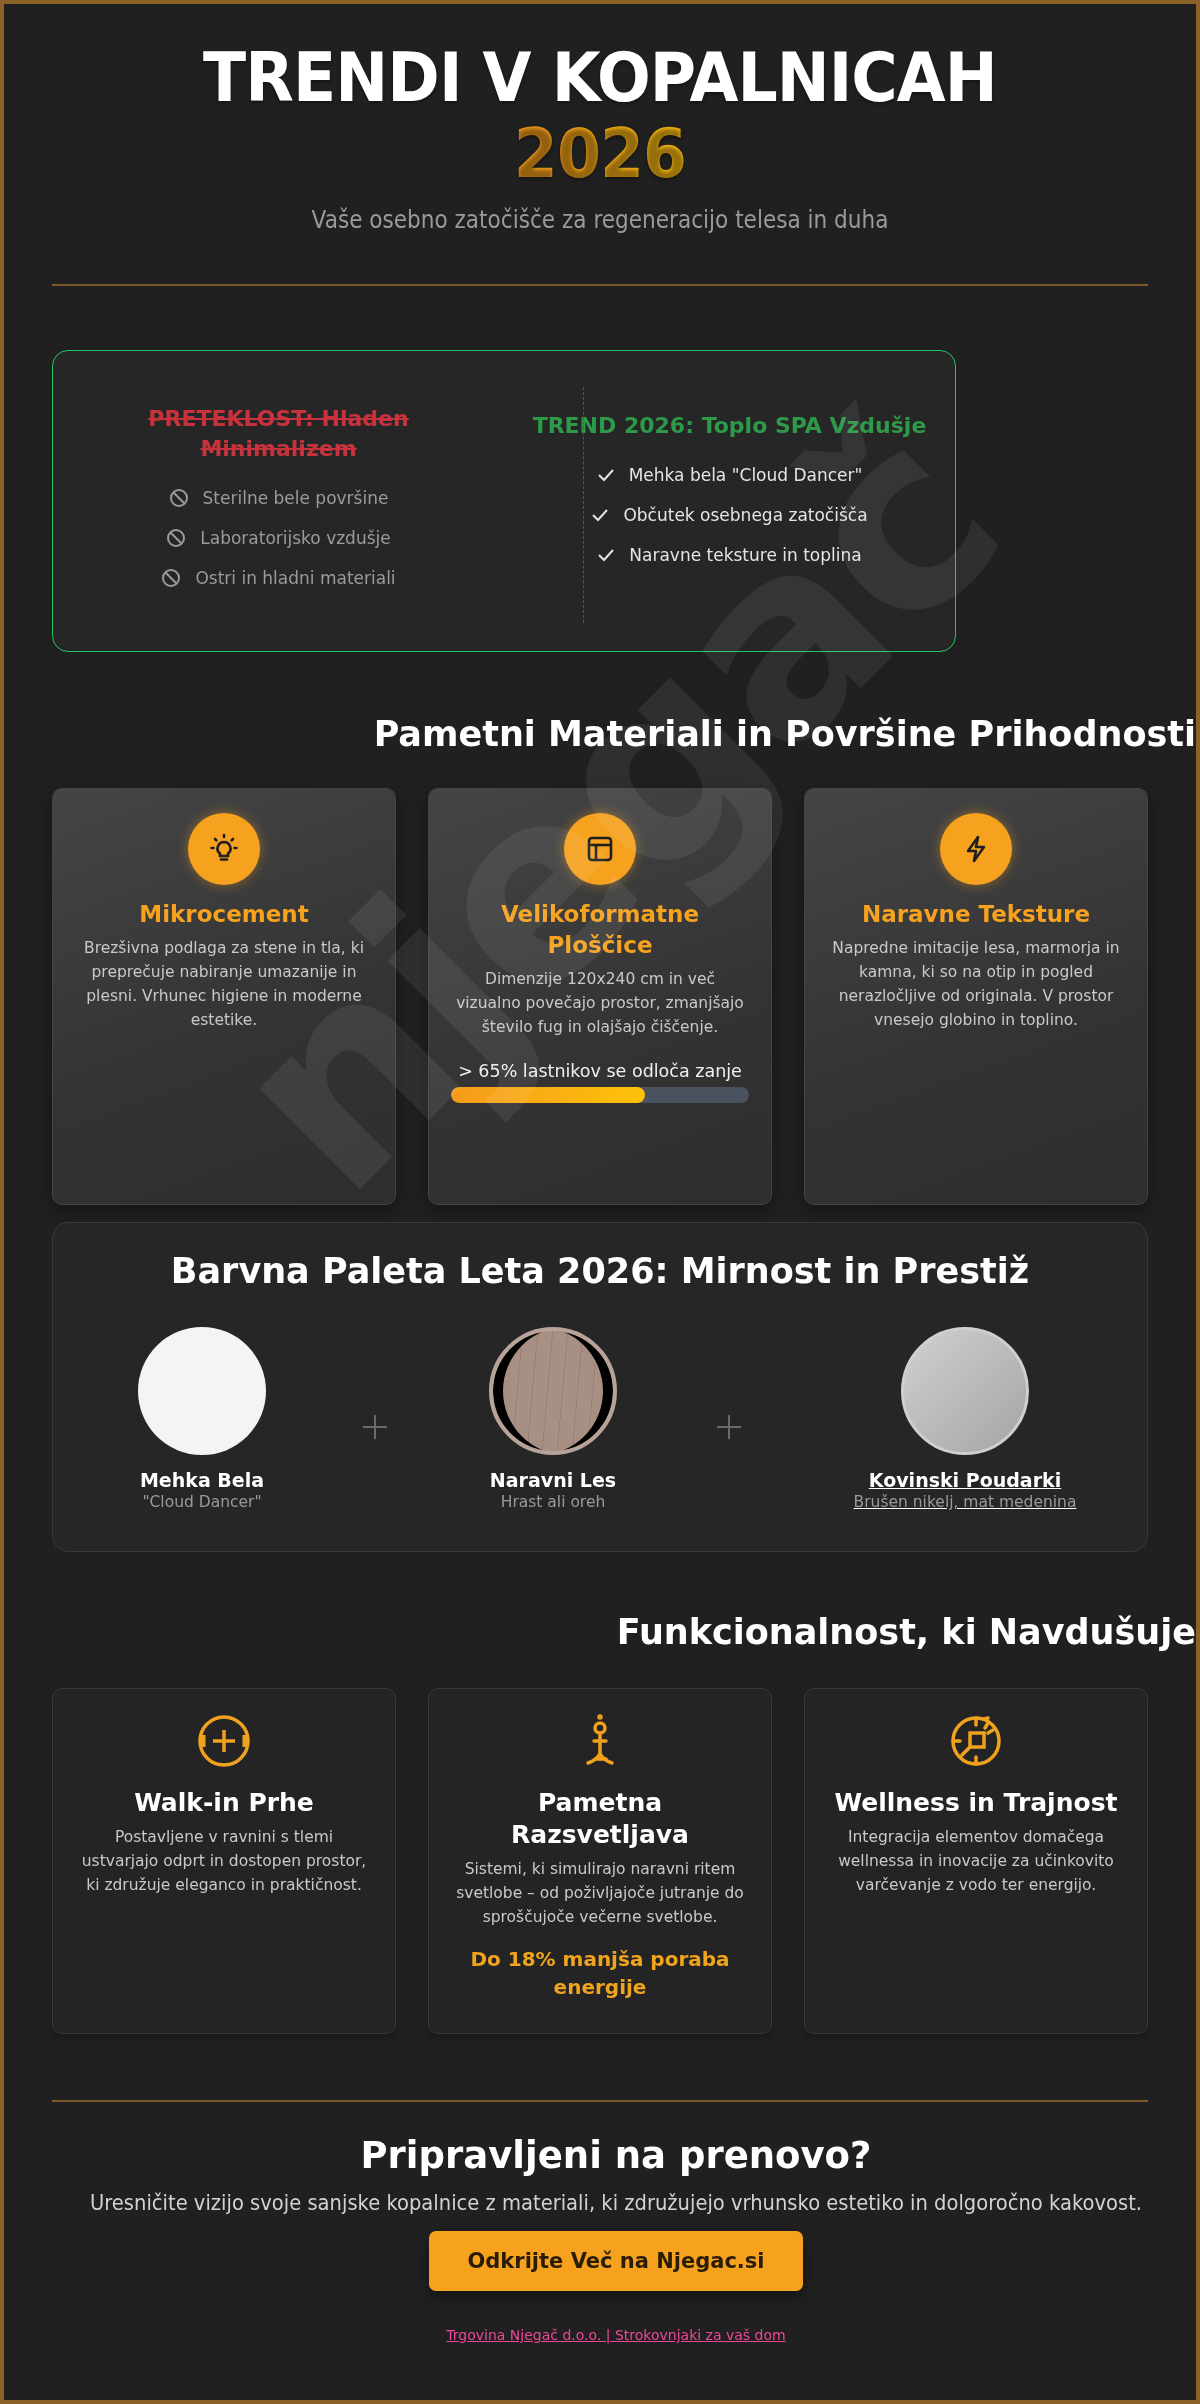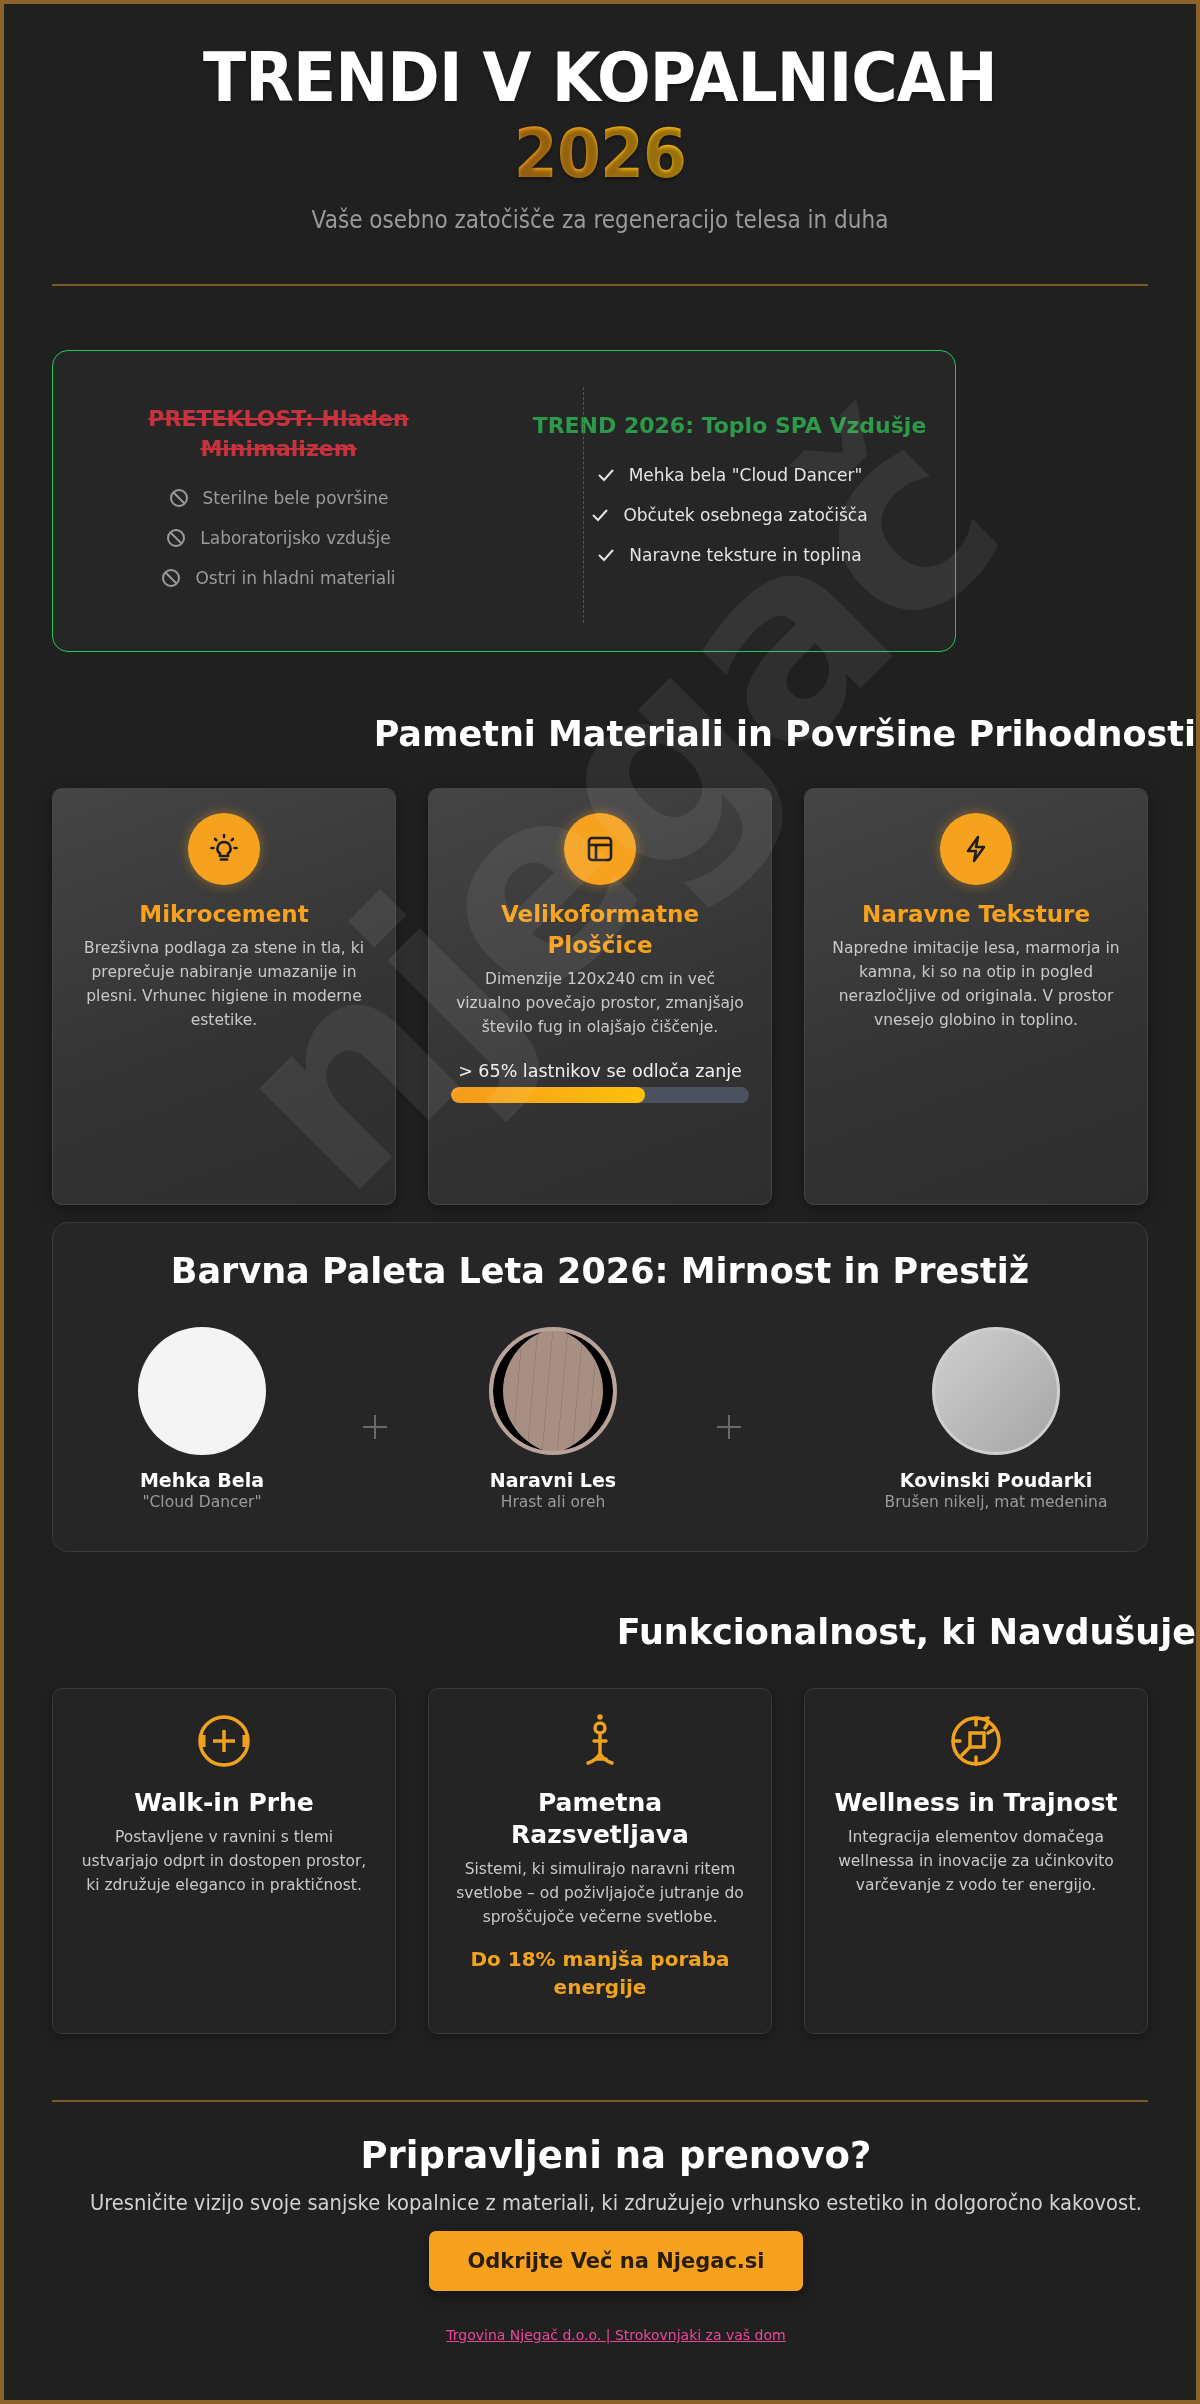--- a/index.html
+++ b/index.html
@@ -204,21 +204,21 @@
         <div class="name">Mehka Bela</div>
         <div class="sub">"Cloud Dancer"</div>
       </div>
       <div class="plus" style="left:310px;"></div>
       <div class="swatch" style="left:375px;">
         <div class="disc" style="background:repeating-linear-gradient(95deg,#a88f84 0 14px,#9a8177 14px 15px); border:4px solid #b8a39a; box-shadow: inset 14px 0 0 -4px #000, inset -14px 0 0 -4px #000;"></div>
         <div class="name">Naravni Les</div>
         <div class="sub">Hrast ali oreh</div>
       </div>
       <div class="plus" style="left:664px;"></div>
-      <div class="swatch" style="left:818px;">
+      <div class="swatch" style="left:787px;text-decoration:underline;">
         <div class="disc" style="background:linear-gradient(135deg,#d0d0d0,#a5a5a5); border:3px solid #cfcfcf;"></div>
         <div class="name">Kovinski Poudarki</div>
         <div class="sub">Brušen nikelj, mat medenina</div>
       </div>
     </div>
   </section>
 
   <h2 class="section-title" style="top:1608px;">Funkcionalnost, ki Navdušuje</h2>
   <section class="cards fn" style="top:1684px;">
     <div class="card">

